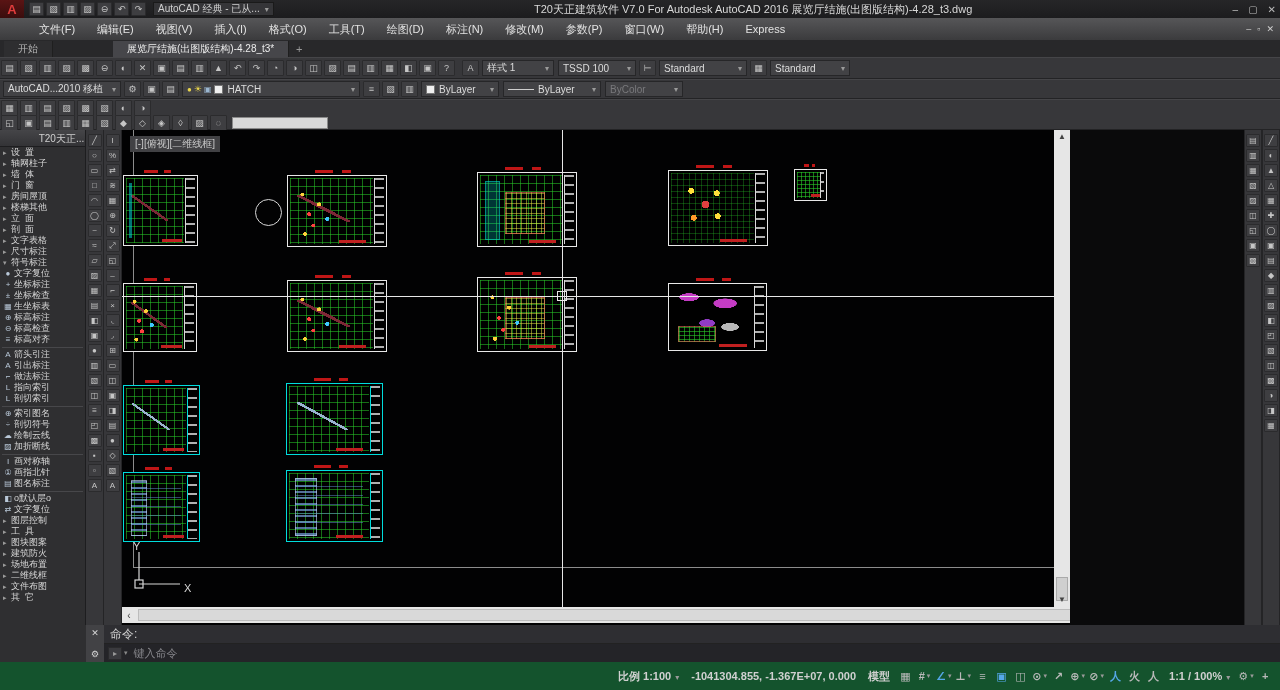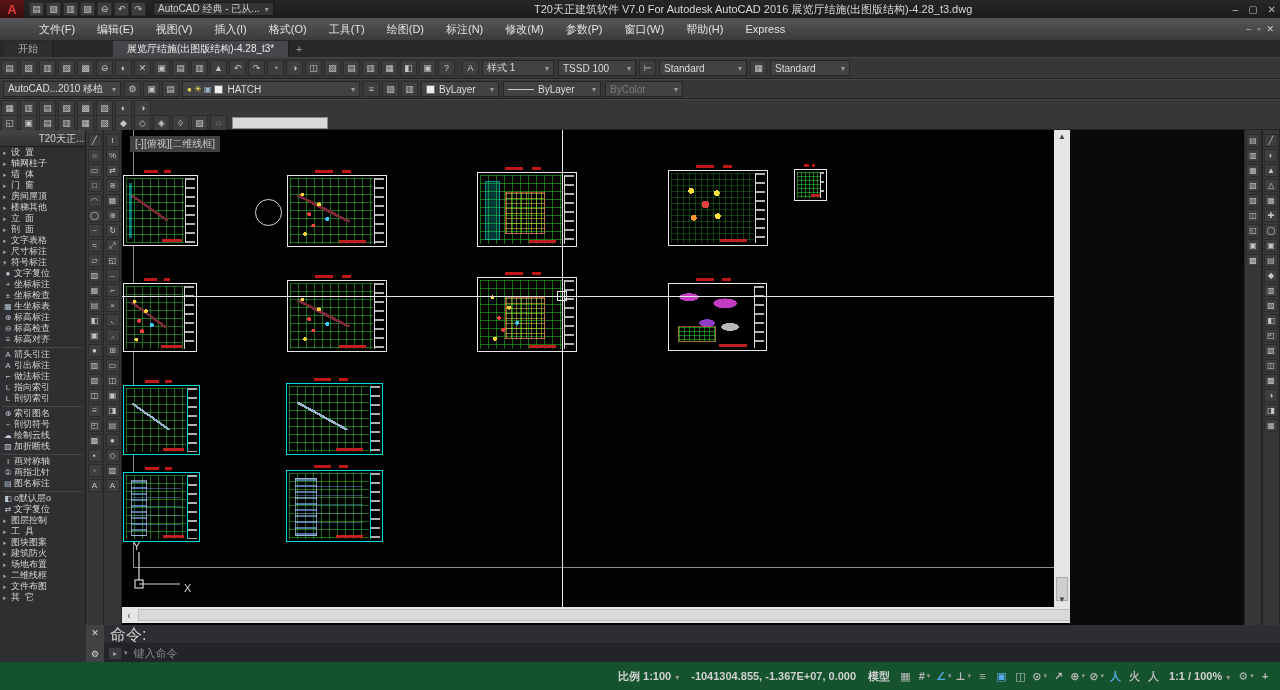--- a/index.html
+++ b/index.html
@@ -148,21 +148,21 @@
   .hscroll { position:absolute; left:0; top:477px; width:1106px; height:16px; background:#e6e6e6; z-index:7; display:flex; align-items:center; }
   .hscroll .arr { width:14px; color:#444; font-size:10px; text-align:center; }
   .hscroll .thumb { position:absolute; left:16px; width:1072px; height:12px; top:2px; background:#d9d9d9; border:1px solid #bcbcbc; }
 
   
   .cmdarea { position:absolute; left:0; top:625px; width:1280px; height:37px; background:#2b2b2e; display:flex; }
   .cmd-strip { width:104px; background:#2f2f31; position:relative; }
   .cmd-grab { position:absolute; left:86px; top:0; width:18px; height:37px; background:#424245; display:flex; flex-direction:column; align-items:center; justify-content:space-between; padding:3px 0; color:#d5d5d5; }
   .cmd-grab span { font-size:9px; }
   .cmd-body { flex:1; display:flex; flex-direction:column; }
-  .cmd-line1 { height:19px; line-height:19px; padding-left:6px; color:#cfcfcf; font-size:16px; background:#2e2e32; border-bottom:1px solid #222; }
+  .cmd-line1 { height:19px; line-height:19px; padding-left:6px; color:#cfcfcf; font-size:12px; background:#2e2e32; border-bottom:1px solid #222; }
   .cmd-line2 { height:18px; display:flex; align-items:center; padding-left:4px; background:#242428; color:#85858a; font-size:11px; }
   .cmd-badge { width:14px; height:13px; background:#3a3a3e; border:1px solid #2a2a2c; color:#9a9a9a; font-size:8px; display:inline-flex; align-items:center; justify-content:center; margin-right:2px; }
   .cmd-caret { font-size:7px; color:#8a8a8a; margin-right:6px; }
 
   
   .statusbar { position:absolute; left:0; top:662px; width:1280px; height:28px; background:#14532d; display:flex; align-items:center; font-size:11px; color:#d0d0d0;font-weight:bold; }
   .sb-spacer { width:612px; flex:none; }
   .sb-text { padding:0 6px; white-space:nowrap; }
   .sb-text.dd::after { content:"▾"; margin-left:4px; font-size:8px; color:#9a9a9a; }
   .st-icon { display:inline-flex; align-items:center; justify-content:center; min-width:17px; height:19px; margin:0 1px; color:#b9b9b9; font-size:11px; padding:0 1px; }

